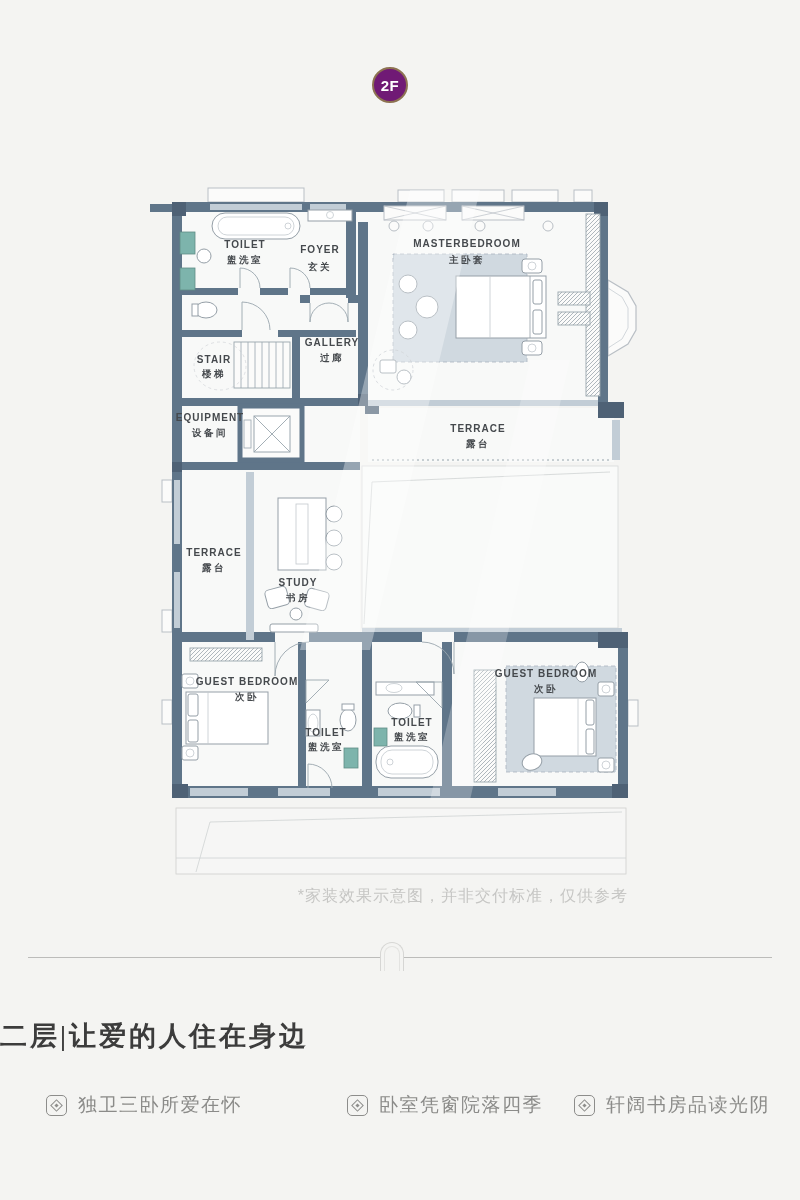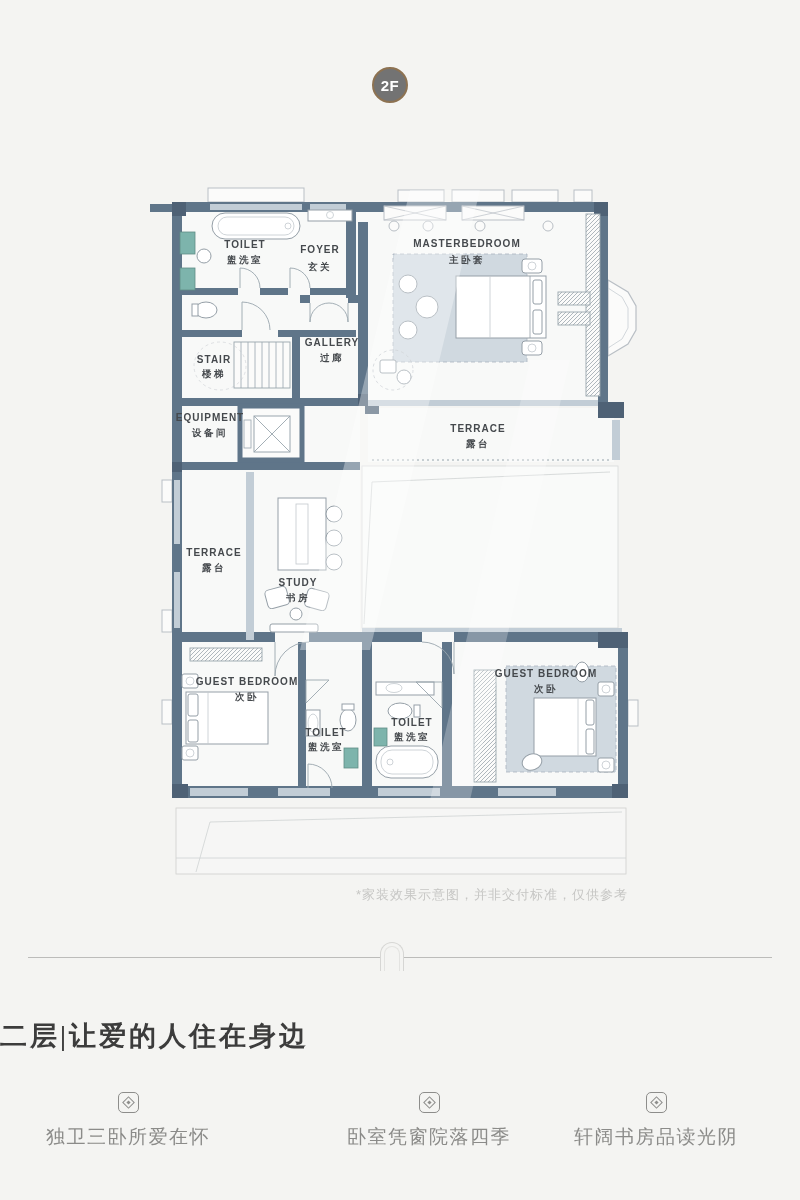--- a/index.html
+++ b/index.html
@@ -1,51 +1,51 @@
 <!DOCTYPE html>
 <html><head>
 <meta charset="utf-8">
 <style>
   html,body{margin:0;padding:0;background:#e9e9e7;}
   .page{position:relative;width:800px;height:1200px;background:#f4f4f2;overflow:hidden;
         font-family:"Liberation Sans","DejaVu Sans",sans-serif;}
   
   .badge{position:absolute;left:372px;top:67px;width:36px;height:36px;border-radius:50%;
-         background:#737373;border:2px solid #8d7252;box-sizing:border-box;
+         background:#701a75;border:2px solid #8d7252;box-sizing:border-box;
          display:flex;align-items:center;justify-content:center;
          color:#fff;font-weight:bold;font-size:15px;letter-spacing:.5px;}
   
   .plan{position:absolute;left:150px;top:180px;width:500px;height:710px;}
   .room{fill:#f8f9f8;}
   .w{fill:#5f7589;}
   .wd{fill:#4e6175;}
   .wl{fill:#c2cdd6;}
   .ol{fill:#fbfbfa;stroke:#b9bfc5;stroke-width:1;}
   .fu{fill:#ffffff;stroke:#959fa7;stroke-width:1;}
   .fi{fill:none;stroke:#c3c9ce;stroke-width:.8;}
   .door{fill:none;stroke:#9aa6ae;stroke-width:.9;}
   .teal{fill:#7db4ac;stroke:#5f8d86;stroke-width:.8;}
   .rug{fill:#c9d3dc;fill-opacity:.85;stroke:#a9b4bf;stroke-width:.8;stroke-dasharray:4 3;}
   .dash{fill:none;stroke:#8b98a3;stroke-width:.9;stroke-dasharray:2 3;}
   .faint{fill:none;stroke:#cfd3d3;stroke-width:.8;}
   .hatch{fill:url(#h);stroke:#9aa6ae;stroke-width:.9;}
   .lbl-en{font:600 10px "Liberation Sans","DejaVu Sans",sans-serif;fill:#45494d;letter-spacing:1px;text-anchor:middle;}
   .lbl-cn{font:600 9.5px "Liberation Sans","DejaVu Sans",sans-serif;fill:#45494d;letter-spacing:2.5px;text-anchor:middle;}
   
-  .note{position:absolute;top:886px;right:172px;font-size:13px;color:#c6c6c4;letter-spacing:1px;}
+  .note{position:absolute;top:886px;right:172px;font-size:16px;color:#c6c6c4;letter-spacing:1px;}
   .divider{position:absolute;left:28px;top:957px;width:744px;height:1px;background:#bcbcba;}
   .div-arch{position:absolute;left:380px;top:942px;width:24px;height:29px;background:#f4f4f2;
             border:1px solid #d6d6d4;border-bottom:none;border-radius:12px 12px 0 0;box-sizing:border-box;}
   .div-arch-inner{position:absolute;left:3px;top:3px;right:3px;bottom:0;
             border:1px solid #e3e3e1;border-bottom:none;border-radius:9px 9px 0 0;}
   .title{position:absolute;left:0;top:1018px;width:800px;
          font-family:"Liberation Serif","DejaVu Serif",serif;font-weight:bold;
          font-size:27px;color:#3c3c3c;letter-spacing:3px;}
   .features{position:absolute;left:0;top:1092px;width:800px;height:30px;}
-  .feature{position:absolute;top:0;display:flex;align-items:center;gap:11px;flex-direction:column;}
+  .feature{position:absolute;top:0;display:flex;align-items:center;gap:11px;}
   .feature.f1{left:46px;} .feature.f2{left:304px;margin-left:43px;} .feature.f3{left:554px;padding-left:20px;}
   .fe-icon{width:21px;height:21px;border:1.5px solid #8d8d8b;border-radius:5px;box-sizing:border-box;
            position:relative;flex:0 0 auto;}
   .fe-icon .dia{position:absolute;left:50%;top:50%;width:9px;height:9px;margin:-4.5px 0 0 -4.5px;
            border:1px solid #8d8d8b;box-sizing:border-box;transform:rotate(45deg);}
   .fe-icon .dot{position:absolute;left:50%;top:50%;width:3px;height:3px;margin:-1.5px 0 0 -1.5px;
            background:#8d8d8b;transform:rotate(45deg);}
   .fe-text{font-size:19px;color:#8b8b89;letter-spacing:1.5px;white-space:nowrap;}
 </style>
 </head>

